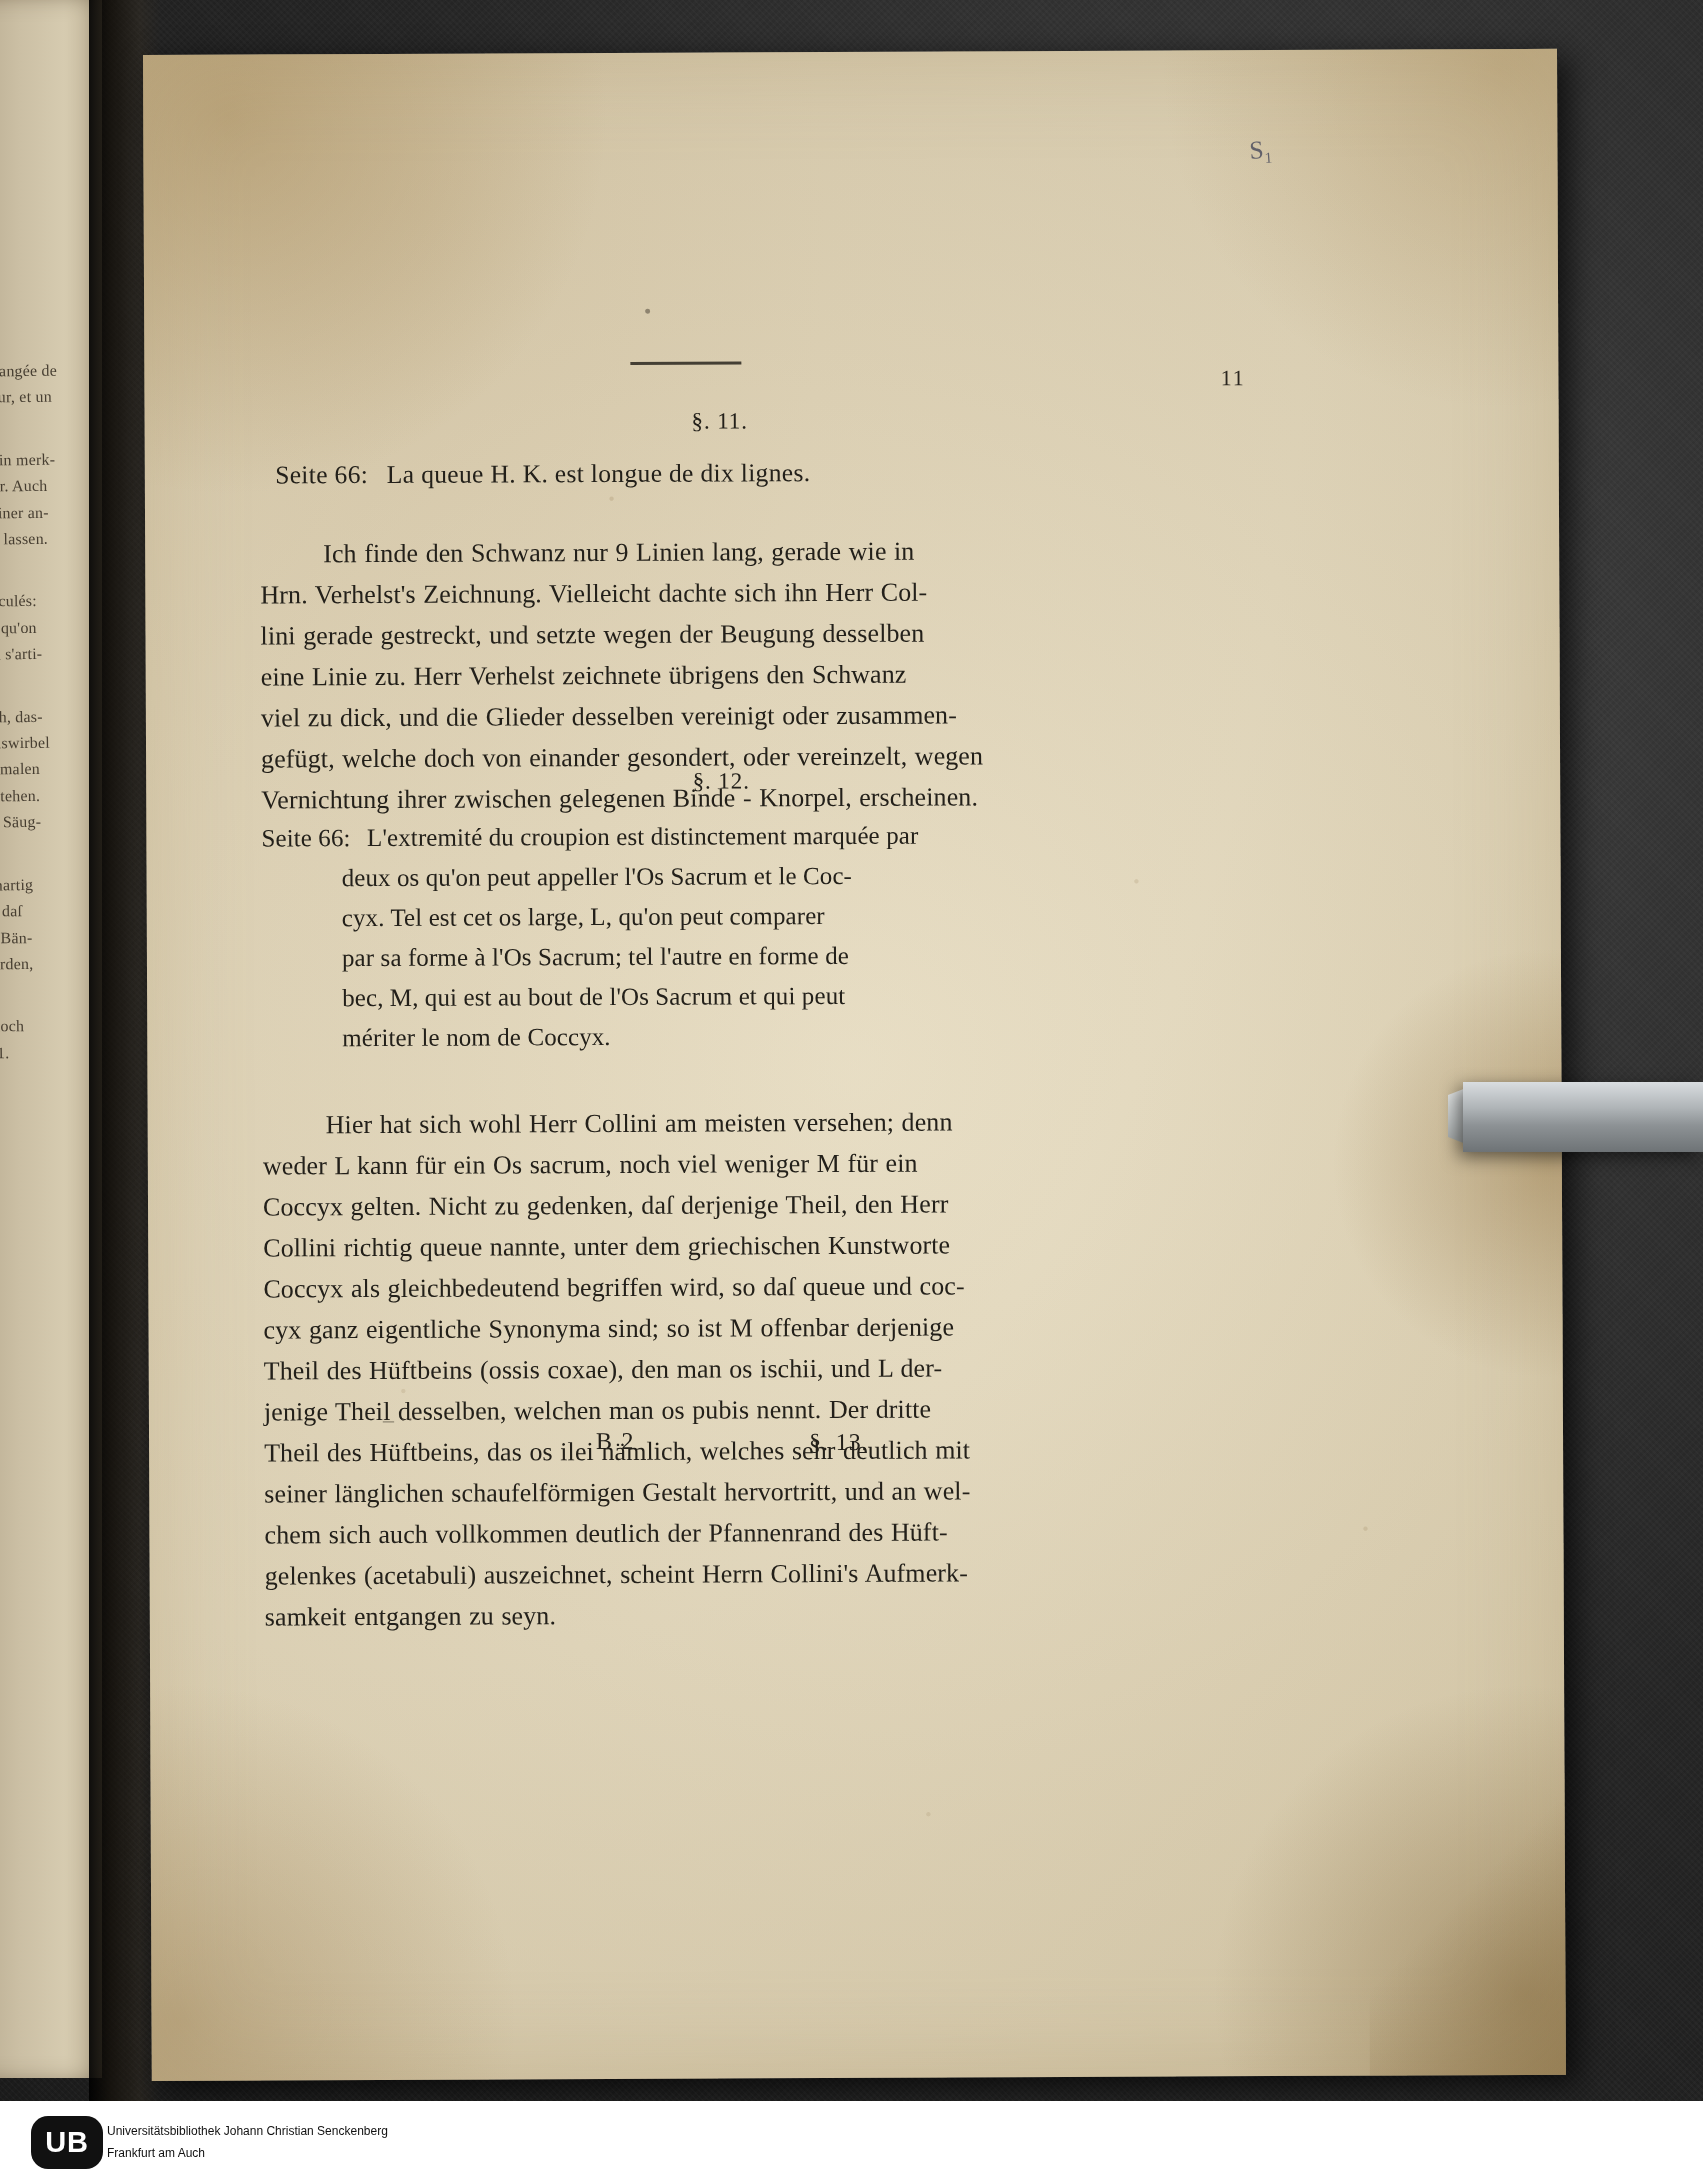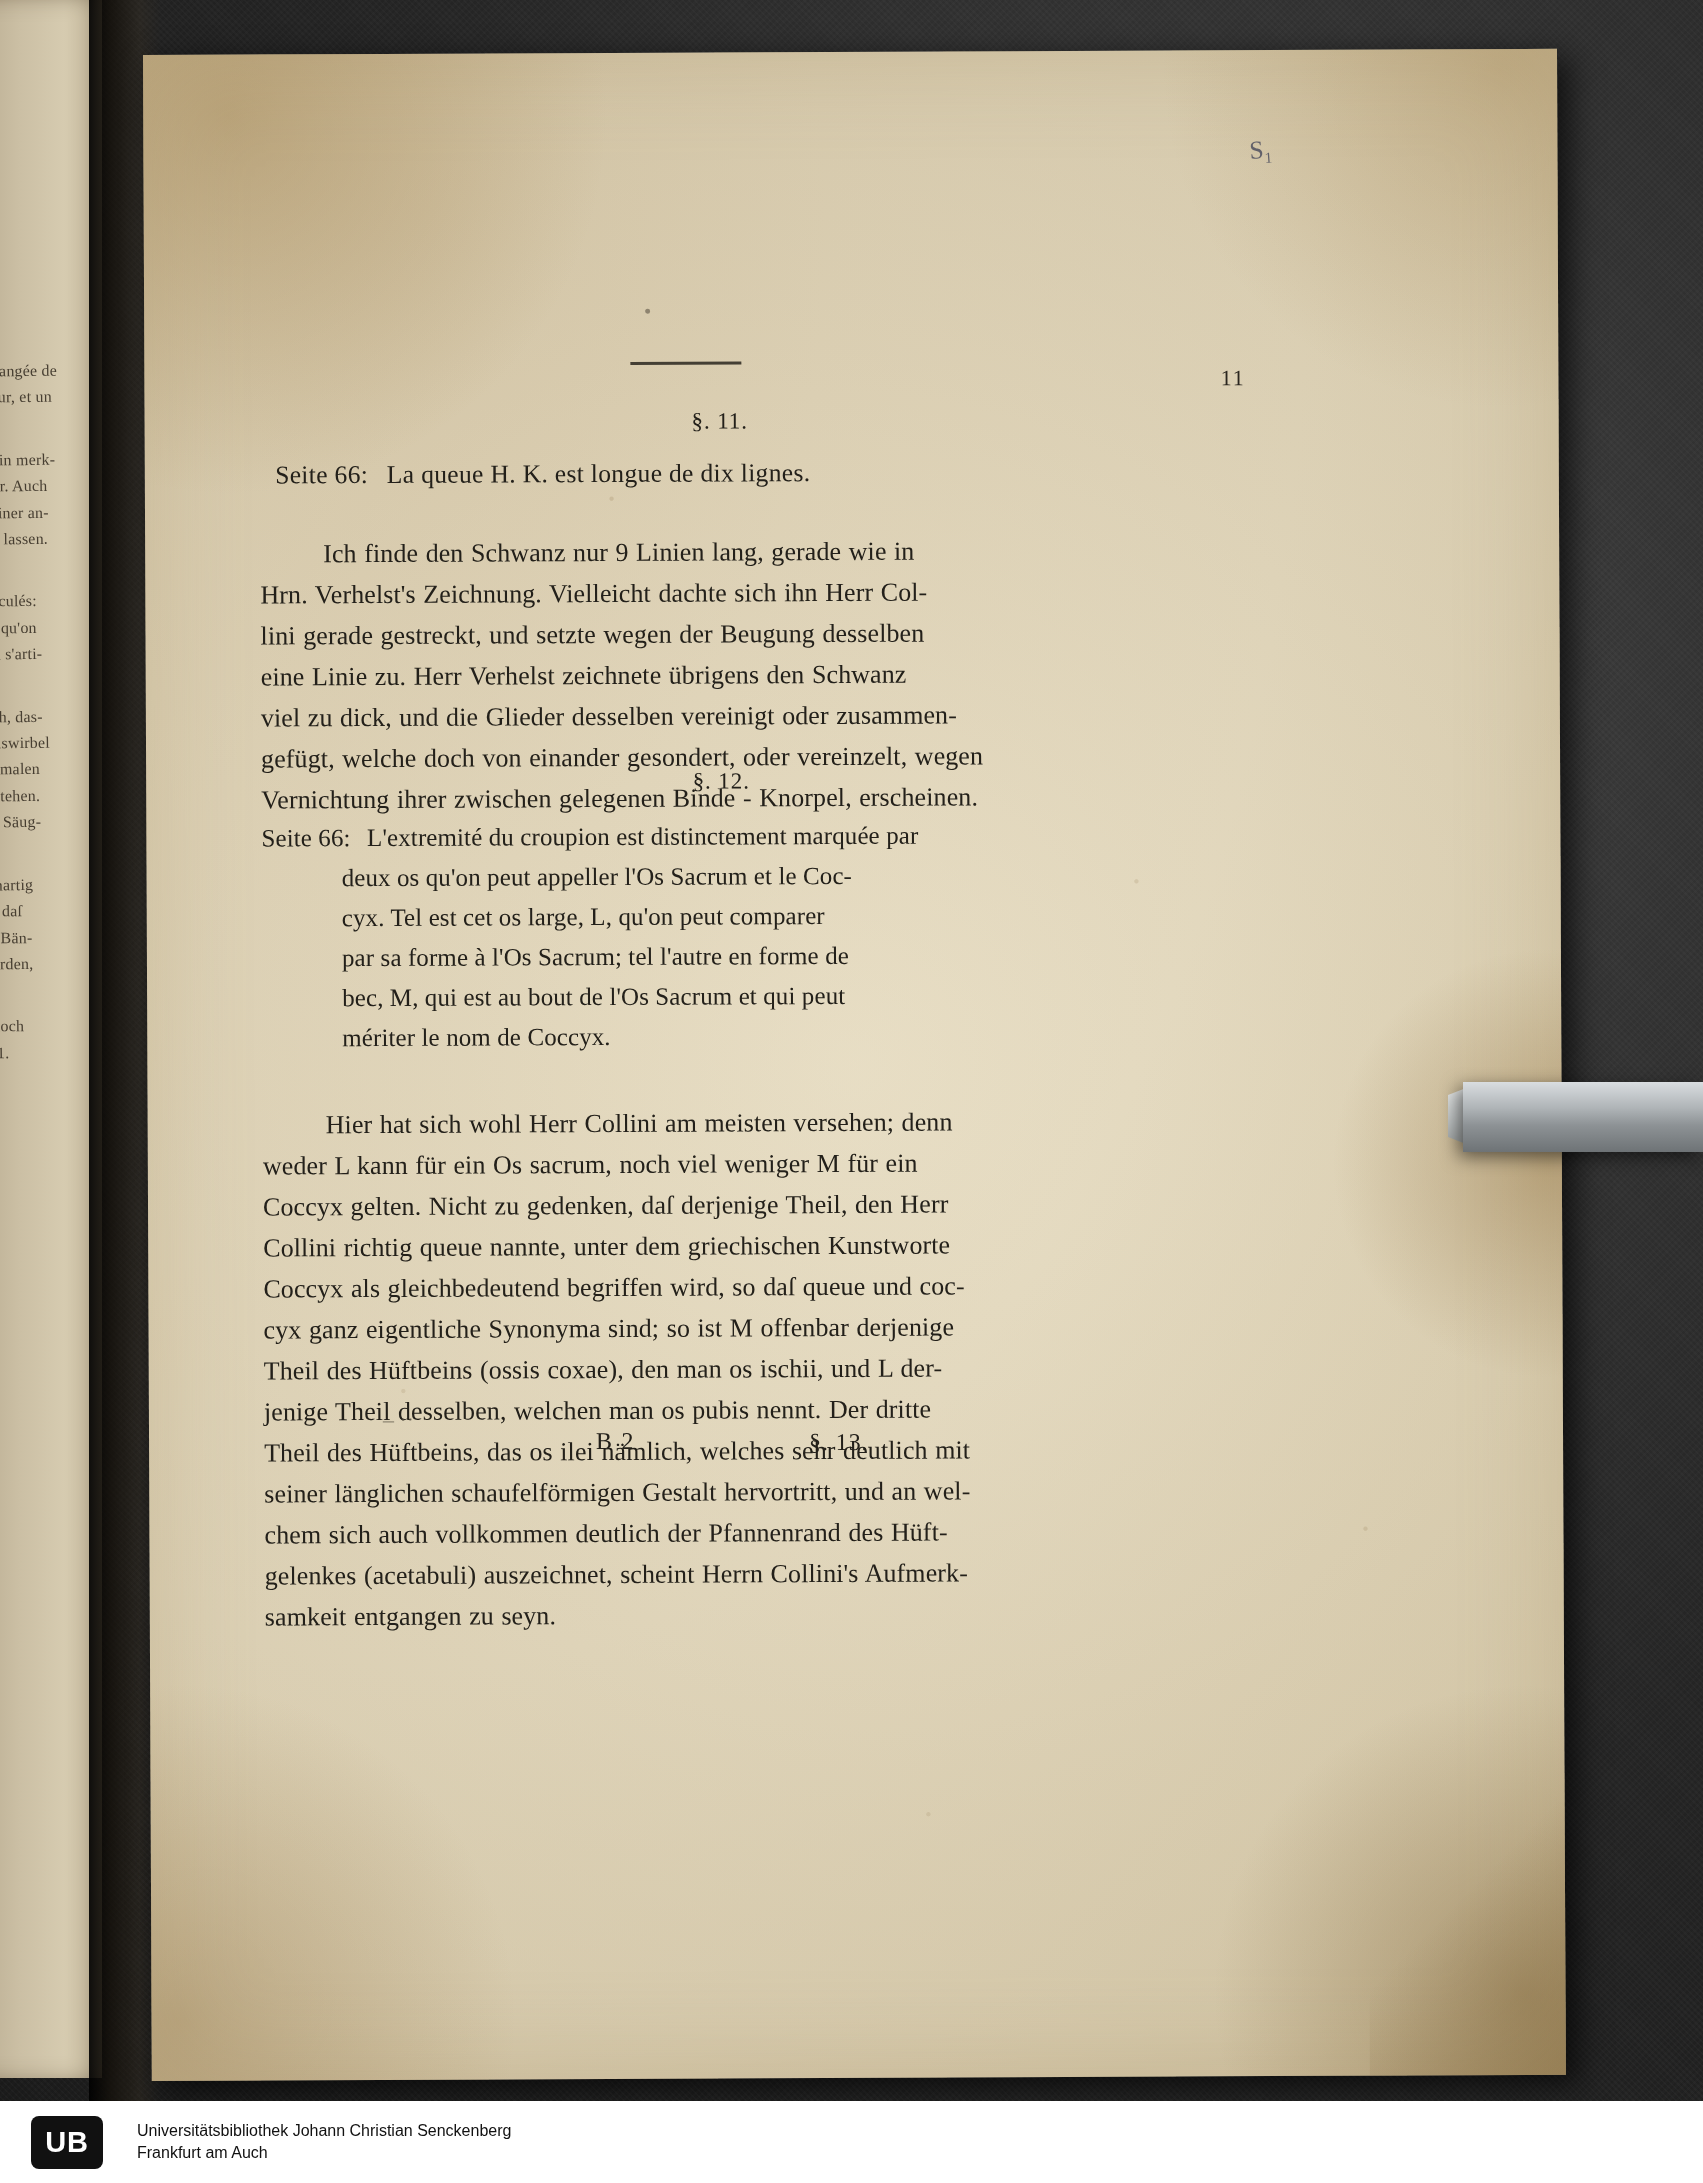--- a/index.html
+++ b/index.html
@@ -255,34 +255,34 @@
     height: 82px;
     background: #ffffff;
     display: flex;
     align-items: center;
   }
   #ub-logo {
     width: 72px;
     height: 53px;
     margin-left: 31px;
     background: #111111;
-    border-radius: 8px;
+    border-radius: 17px;
     display: flex;
     align-items: center;
     justify-content: center;
     color: #ffffff;
     font-family: "Liberation Sans", sans-serif;
     font-size: 29px;
     font-weight: bold;
     letter-spacing: 0.9px;
   }
   #footer-text {
-    margin-left: 34px;
+    margin-left: 4px;
     font-family: "Liberation Sans", sans-serif;
-    font-size: 16px;
+    font-size: 12px;
     line-height: 22px;
     color: #111111;
   }
 </style>
 </head>
 <body>
 
 <div id="scan-background"></div>
 
 <div id="left-page">

